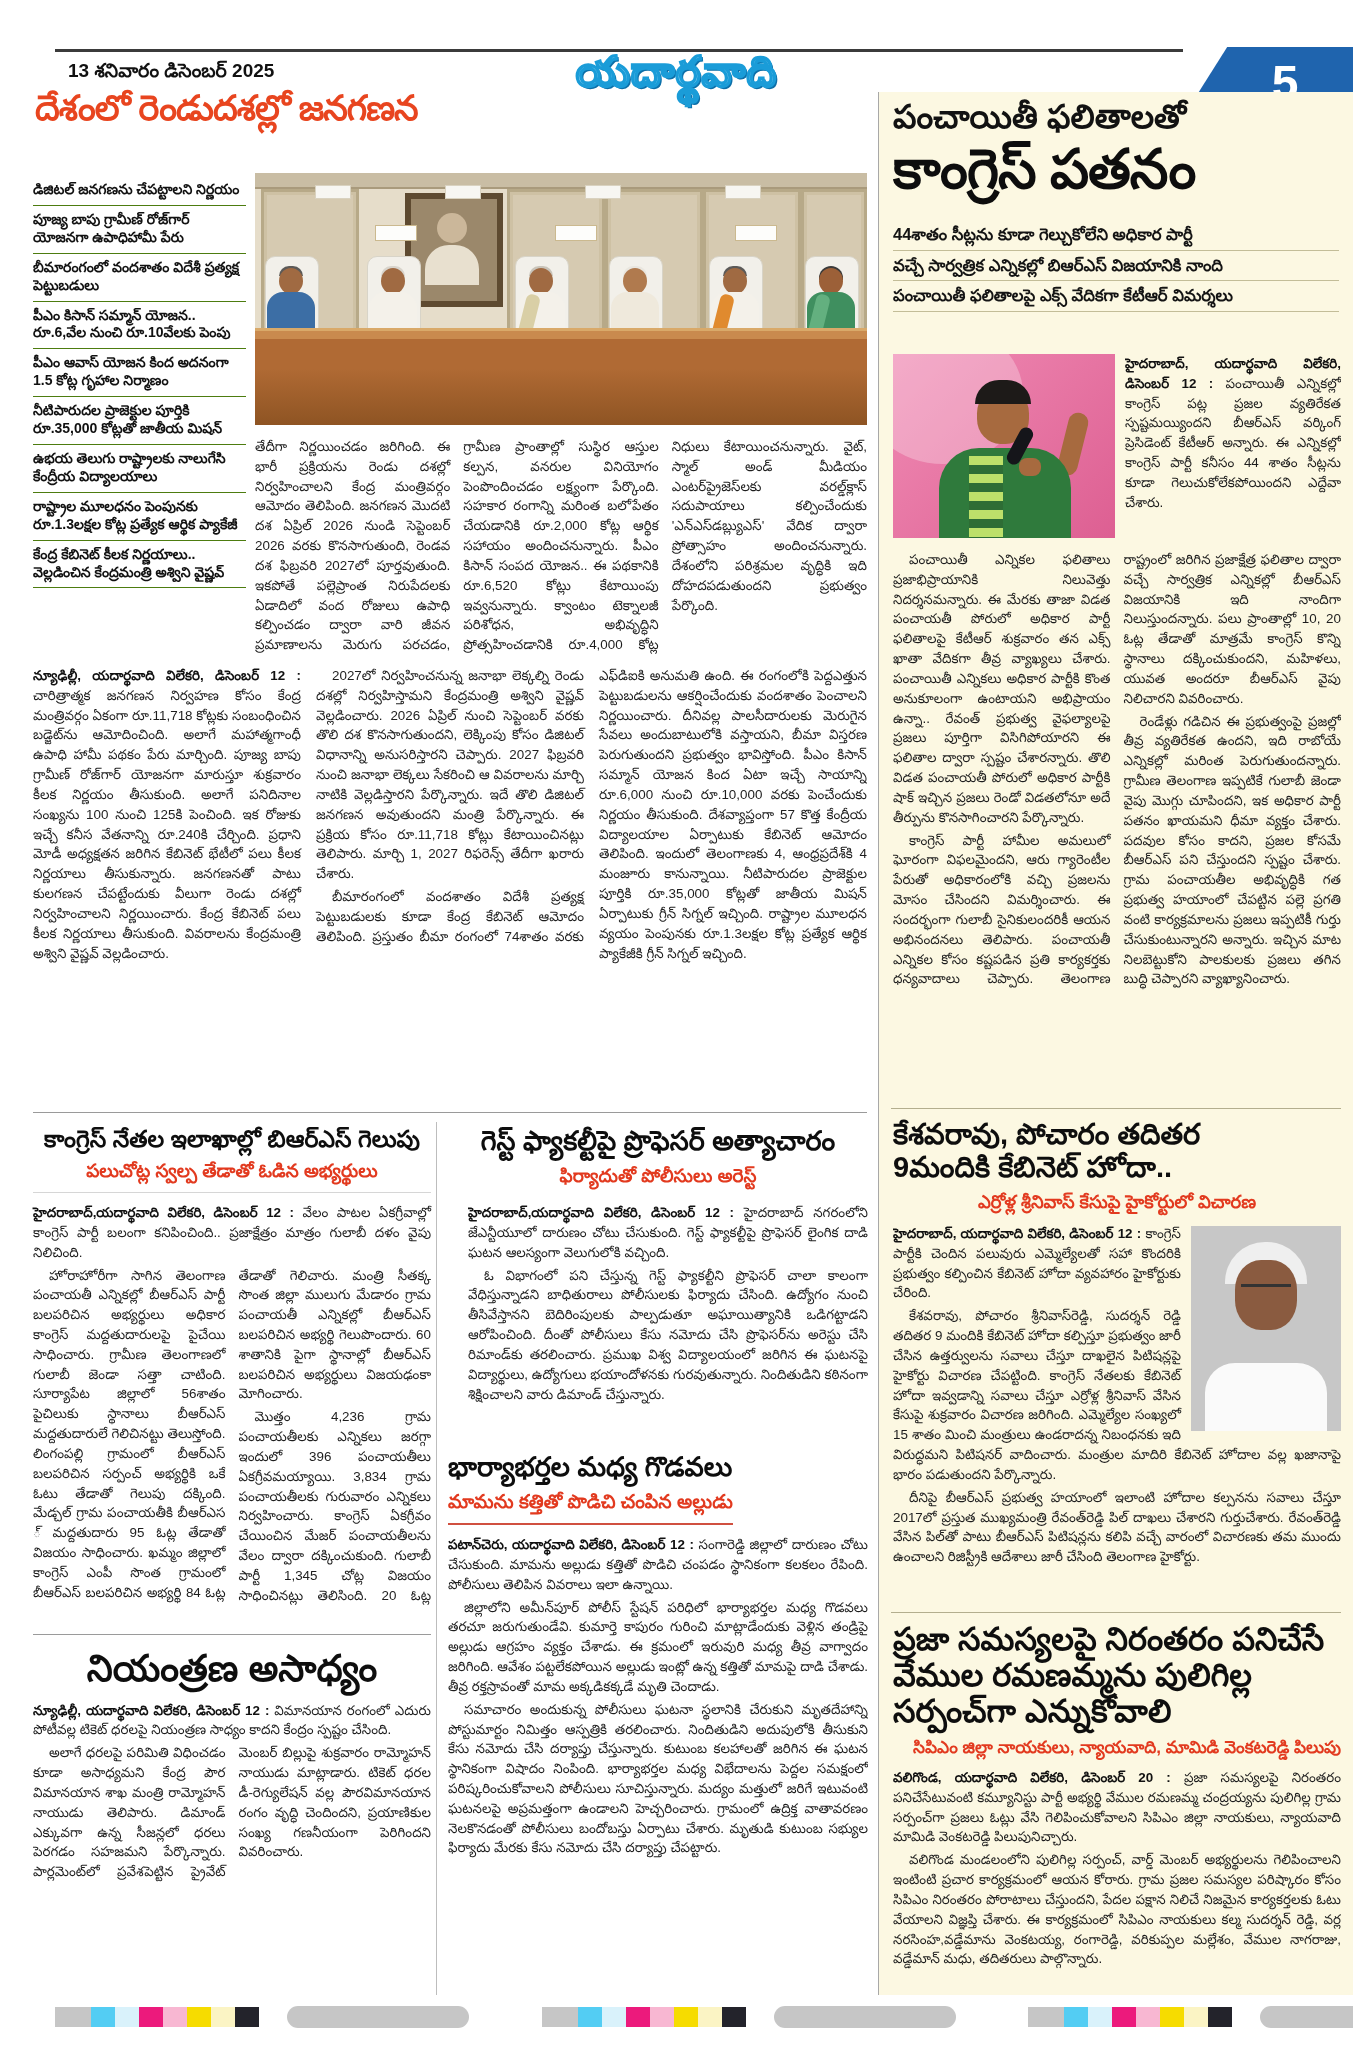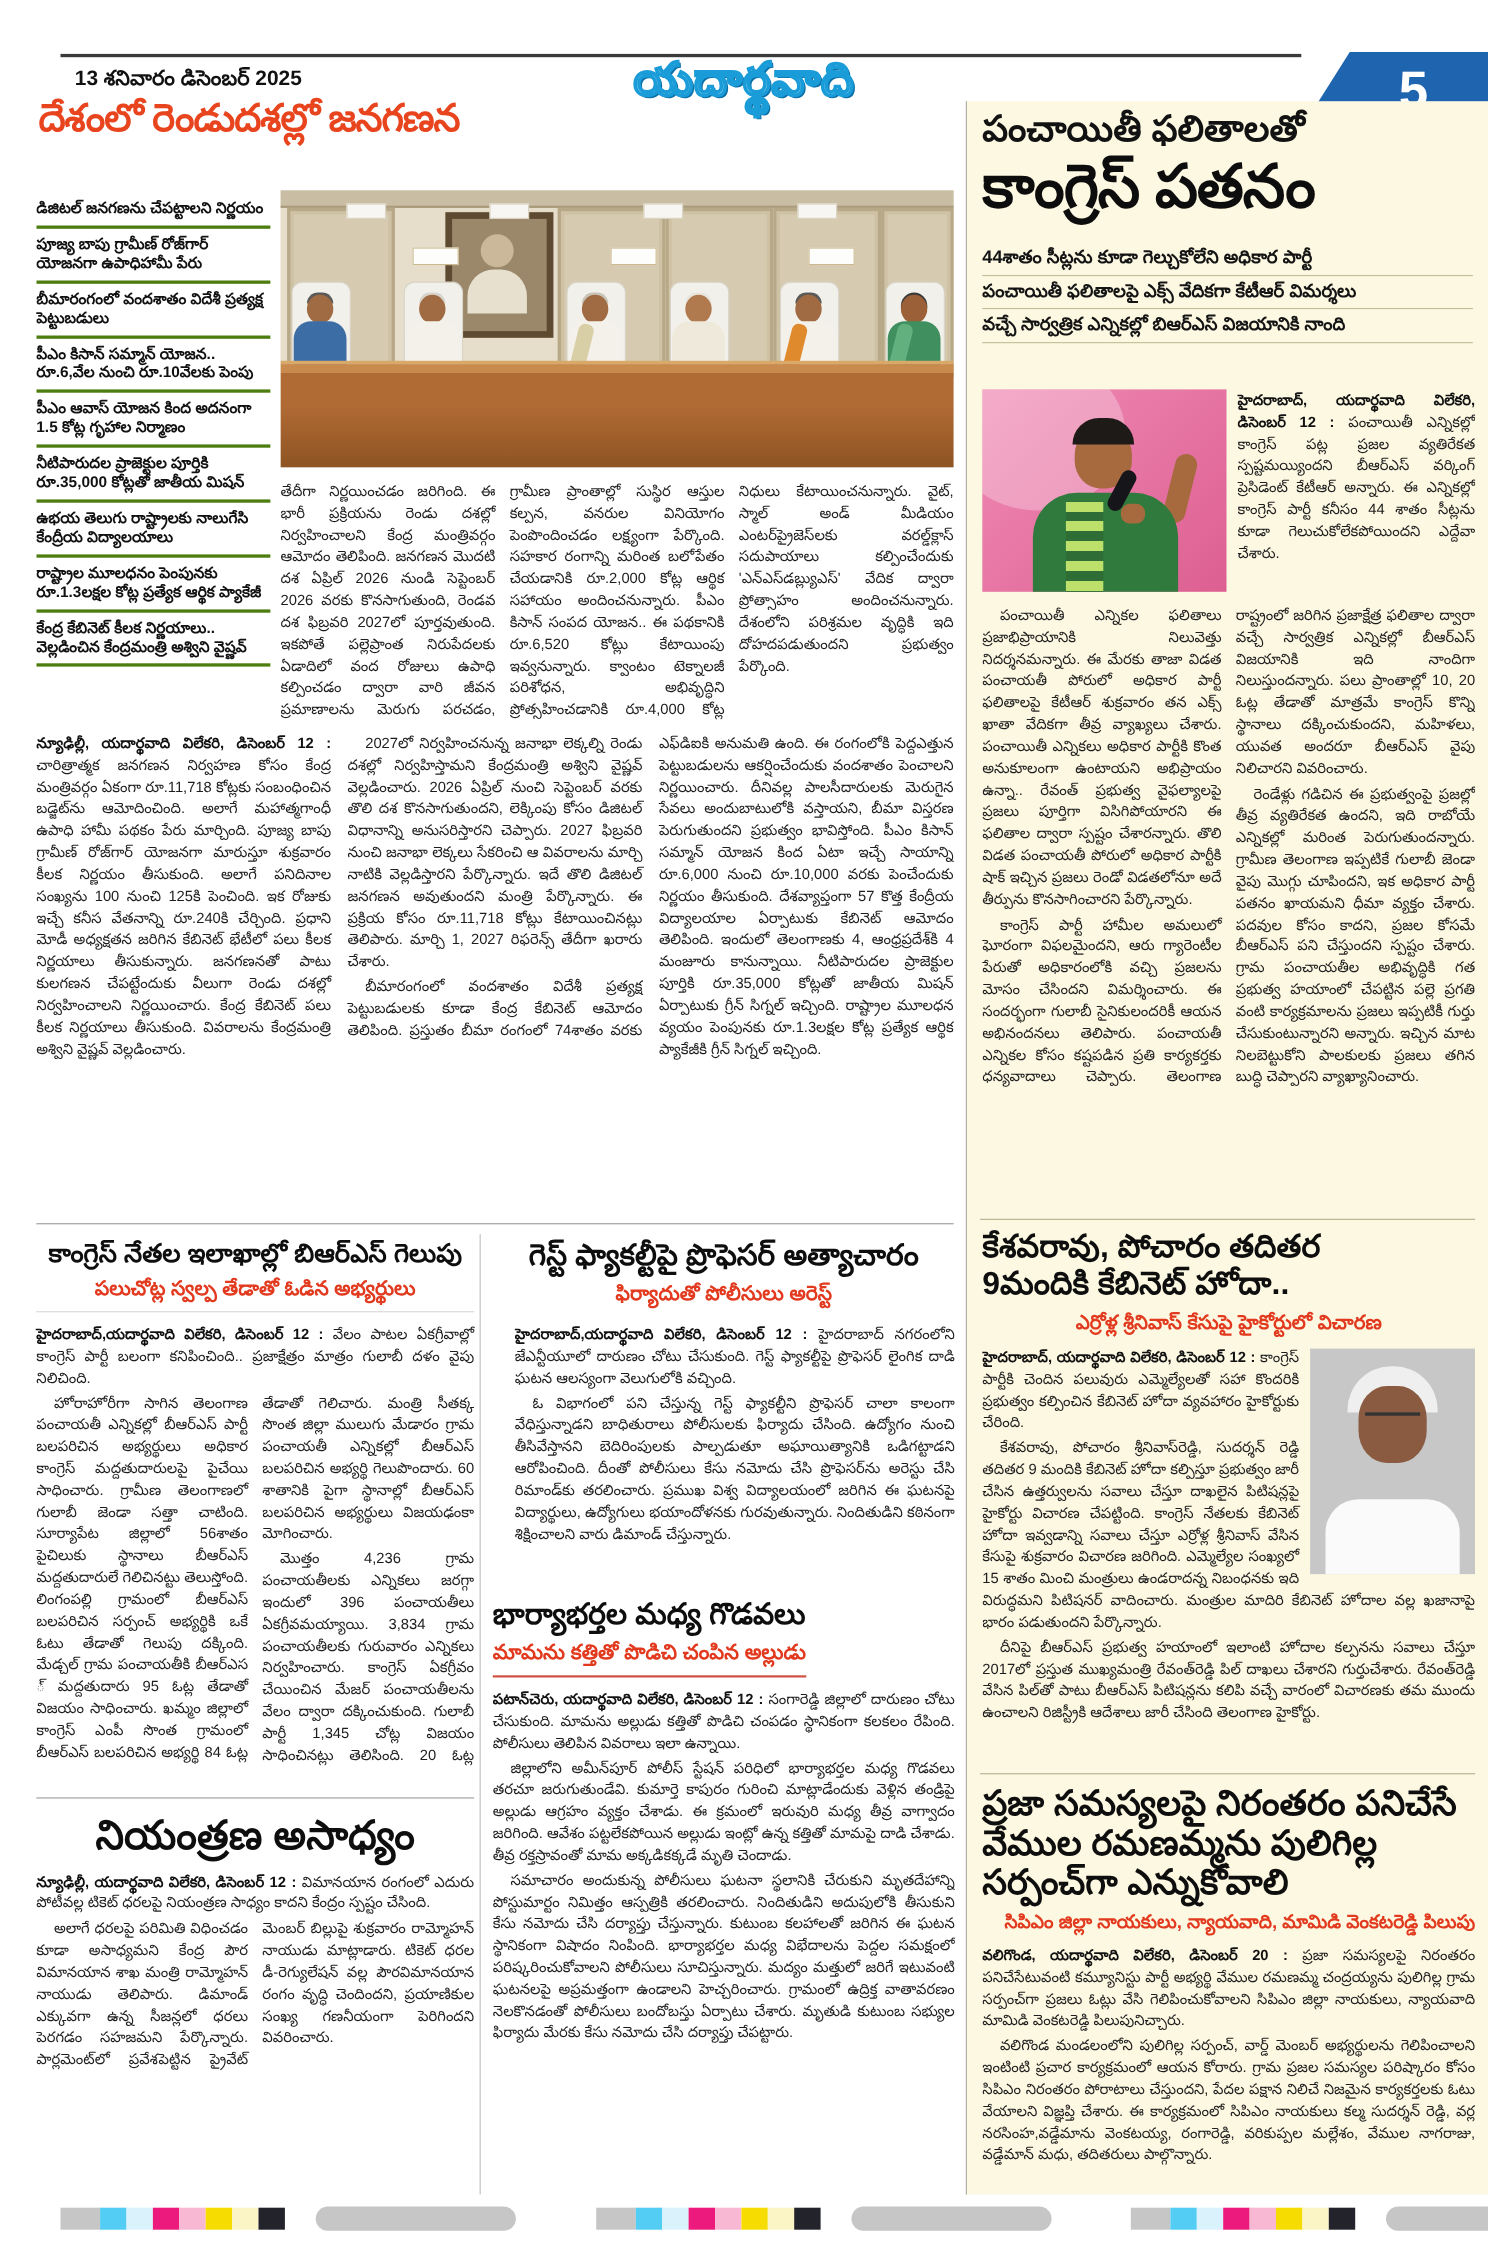--- a/index.html
+++ b/index.html
@@ -11,21 +11,21 @@
   #issue-date{left:68px;top:60px;font-size:19px;font-weight:bold;color:#111;}
   #masthead{left:50%;transform:translateX(-50%);top:48px;font-size:42px;font-weight:900;
             color:#bfe9fa;-webkit-text-stroke:2px #1a9cd8;text-shadow:2px 2px 0 #0d6fa8;letter-spacing:1px;text-align:center;}
   #page-number-box{left:1183px;top:47px;width:170px;height:70px;background:#1f64ae;
             clip-path:polygon(26% 0,100% 0,100% 100%,0 100%);display:flex;align-items:center;justify-content:center;}
   #page-number-box span{color:#fff;font-size:48px;font-weight:900;margin-left:34px;}
   
   #main-headline{left:35px;top:90px;width:834px;font-size:35px;font-weight:800;color:#e8451f;
                  line-height:1.05;letter-spacing:-1px;white-space:nowrap;}
   #lead-list{left:33px;top:176px;width:213px;height:484px;overflow:hidden;}
-  .lead-item{font-size:14px;font-weight:700;line-height:1.28;padding:5px 0 6px;border-bottom:3px solid #4d7c0f;color:#111;}
+  .lead-item{font-size:14px;font-weight:700;line-height:1.28;padding:5px 0 6px;border-bottom:1px solid #4d7c0f;color:#111;}
   .bodytext{font-size:13.4px;line-height:1.48;text-align:justify;color:#1d1d1d;}
   .bodytext p{margin:0 0 3px;text-indent:16px;}
   .bodytext p.nofirst{text-indent:0;}
   .byline{font-weight:bold;color:#111;}
   #main-body-top{left:255px;top:437px;width:612px;height:224px;column-count:3;column-gap:13px;overflow:hidden;}
   #main-body-bottom{left:33px;top:666px;width:834px;height:442px;column-count:3;column-gap:15px;overflow:hidden;}
   .hline{height:1px;background:#9a9a9a;}
   .vline{width:1px;background:#bdbdbd;}
   
   .sec-head{font-weight:800;color:#0e0e0e;line-height:1.15;}
@@ -257,22 +257,22 @@
       </p>
       <span><p>జిల్లాలోని అమీన్‌పూర్ పోలీస్ స్టేషన్ పరిధిలో భార్యాభర్తల మధ్య గొడవలు తరచూ జరుగుతుండేవి. కుమార్తె కాపురం గురించి మాట్లాడేందుకు వెళ్లిన తండ్రిపై అల్లుడు ఆగ్రహం వ్యక్తం చేశాడు. ఈ క్రమంలో ఇరువురి మధ్య తీవ్ర వాగ్వాదం జరిగింది. ఆవేశం పట్టలేకపోయిన అల్లుడు ఇంట్లో ఉన్న కత్తితో మామపై దాడి చేశాడు. తీవ్ర రక్తస్రావంతో మామ అక్కడికక్కడే మృతి చెందాడు.</p><p>సమాచారం అందుకున్న పోలీసులు ఘటనా స్థలానికి చేరుకుని మృతదేహాన్ని పోస్టుమార్టం నిమిత్తం ఆస్పత్రికి తరలించారు. నిందితుడిని అదుపులోకి తీసుకుని కేసు నమోదు చేసి దర్యాప్తు చేస్తున్నారు. కుటుంబ కలహాలతో జరిగిన ఈ ఘటన స్థానికంగా విషాదం నింపింది. భార్యాభర్తల మధ్య విభేదాలను పెద్దల సమక్షంలో పరిష్కరించుకోవాలని పోలీసులు సూచిస్తున్నారు. మద్యం మత్తులో జరిగే ఇటువంటి ఘటనలపై అప్రమత్తంగా ఉండాలని హెచ్చరించారు. గ్రామంలో ఉద్రిక్త వాతావరణం నెలకొనడంతో పోలీసులు బందోబస్తు ఏర్పాటు చేశారు. మృతుడి కుటుంబ సభ్యుల ఫిర్యాదు మేరకు కేసు నమోదు చేసి దర్యాప్తు చేపట్టారు.</p></span>
     </div>
   </div>
 
   <div class="abs" id="right-box">
     <div class="inner sec-head" id="p-head-top">పంచాయితీ ఫలితాలతో</div>
     <div class="inner sec-head" id="p-head-main">కాంగ్రెస్ పతనం</div>
     <div class="inner" id="p-bullets">
         <div class="p-bullet">44శాతం సీట్లను కూడా గెల్చుకోలేని అధికార పార్టీ</div>
+        <div class="p-bullet">వచ్చే సార్వత్రిక ఎన్నికల్లో బిఆర్‌ఎస్ విజయానికి నాంది</div>
         <div class="p-bullet">పంచాయితీ ఫలితాలపై ఎక్స్ వేదికగా కేటీఆర్ విమర్శలు</div>
-        <div class="p-bullet">వచ్చే సార్వత్రిక ఎన్నికల్లో బిఆర్‌ఎస్ విజయానికి నాంది</div>
       </div>
 
     <div class="inner" id="ktr-photo">
       <div class="k-glow"></div>
       <div class="k-arm"></div>
       <div class="k-body"></div>
       <div class="k-scarf"></div>
       <div class="k-head"></div>
       <div class="k-hair"></div>
       <div class="k-mic"></div>

